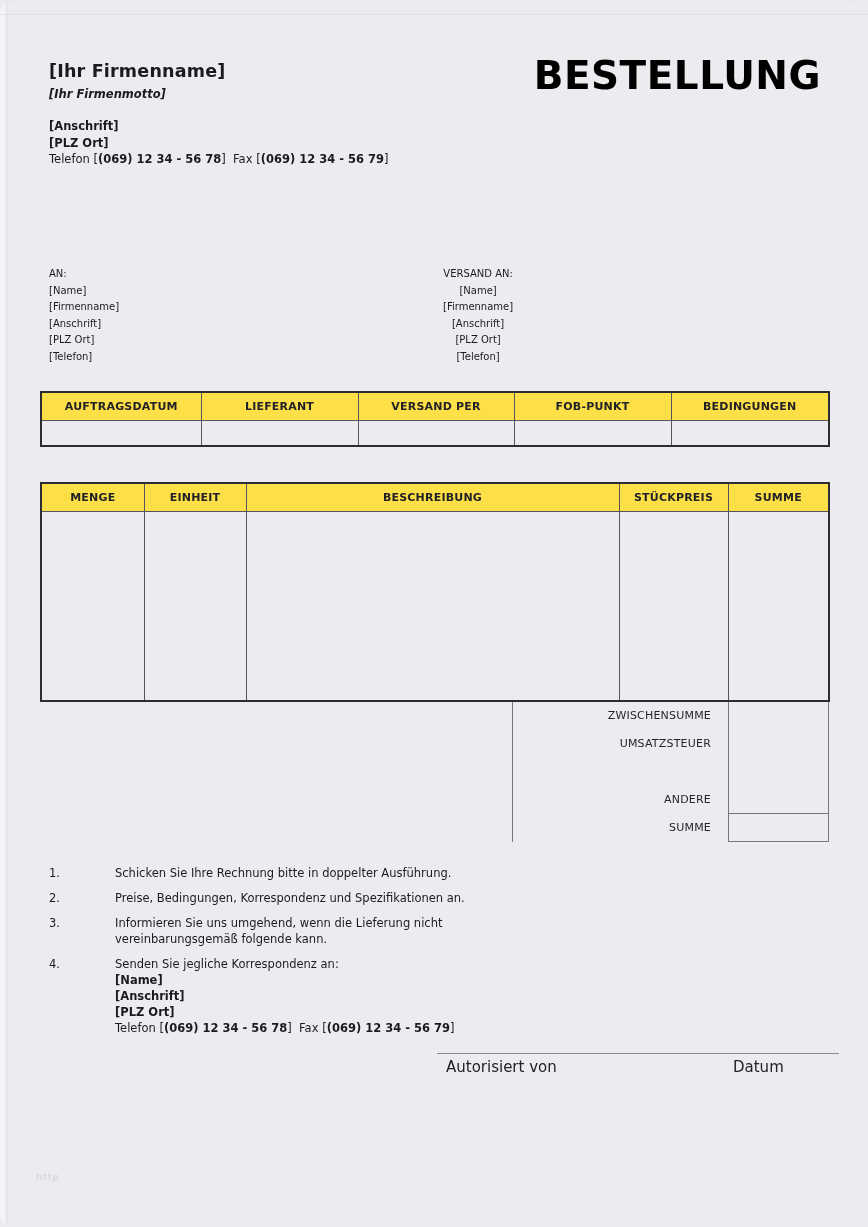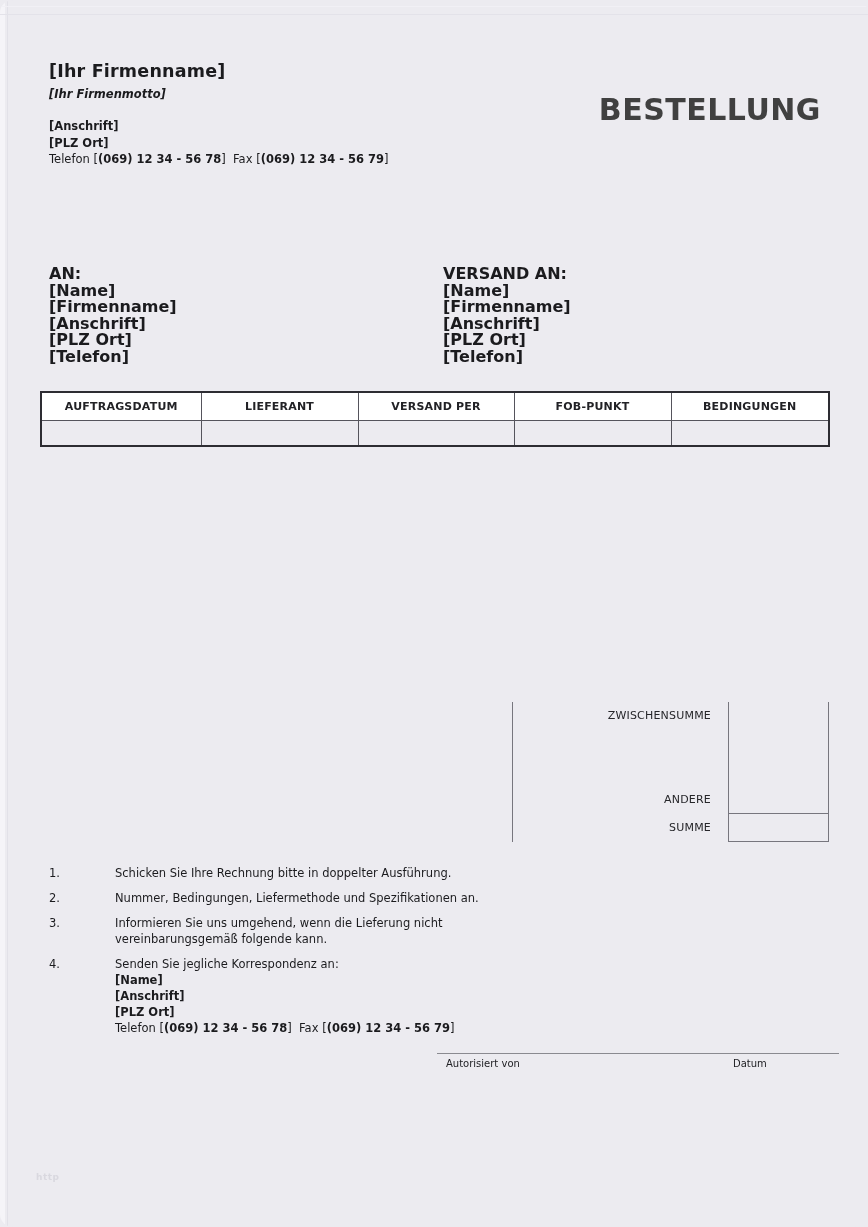--- a/index.html
+++ b/index.html
@@ -25,43 +25,43 @@
   .company-name {
     position: absolute; left: 49px; top: 61px;
     font-size: 17.5px; font-weight: bold; letter-spacing: 0.2px;
   }
   .company-motto {
     position: absolute; left: 49px; top: 87px;
     font-size: 11.5px; font-weight: bold; font-style: italic;
   }
   .doc-title {
     position: absolute; right: 47px; top: 53px;
-    font-size: 30px; font-weight: bold; color: #404040; letter-spacing: 0.5px; margin-top: 39px;
+    font-size: 39px; font-weight: bold; color: #000000; letter-spacing: 0.5px;
   }
   .text-block { position: absolute; font-size: 11.5px; line-height: 16.5px; }
   .address-block { left: 49px; top: 118px; }
   .note-block    { left: 49px; top: 185px; }
   .bold { font-weight: bold; }
   .phone-line { white-space: pre; }
 
-  .party-block { font-size: 16px; line-height: 16.6px; font-weight: bold; position: absolute; top: 266px; }
+  .party-block { font-size: 10px; line-height: 16.6px; font-weight: normal; position: absolute; top: 266px; }
   .party-an      { left: 49px; }
-  .party-versand { left: 443px; }
+  .party-versand { left: 443px; text-align: center; }
 
   table.doc-table {
     position: absolute; left: 40px;
     border-collapse: collapse; table-layout: fixed;
     border: 2px solid #2d2c32;
   }
   table.doc-table th, table.doc-table td {
     border: 1px solid #55545c;
     font-size: 11px; text-align: center; vertical-align: middle;
     overflow: hidden;
   }
-  table.doc-table th { background: #ffffff; font-weight: bold; letter-spacing: 0.2px; color: #222226; }
+  table.doc-table th { background: #fde047; font-weight: bold; letter-spacing: 0.2px; color: #222226; }
   table.order-info { top: 391px; width: 788px; }
   table.order-info th { height: 28px; }
   table.order-info td { height: 26px; }
   table.items { top: 482px; width: 788px; }
   table.items th { height: 28px; }
   table.items td { height: 190px; }
 
   .totals {
     position: absolute; left: 512px; top: 702px; width: 370px; height: 140px;
     border-left: 1px solid #77767e;
@@ -81,21 +81,21 @@
 
   .instructions { position: absolute; left: 49px; top: 865px; width: 440px; font-size: 11.5px; }
   .instr-item { display: flex; margin-bottom: 9px; }
   .instr-num  { width: 22px; flex: 0 0 22px; line-height: 16px; }
   .instr-text { line-height: 16px; margin-left: 44px; }
 
   .signature-line {
     position: absolute; left: 437px; top: 1053px; width: 402px; height: 1px;
     background: #8a8a90;
   }
-  .sig-label { position: absolute; top: 1058px; font-size: 10px; color: #222226; }
+  .sig-label { position: absolute; top: 1058px; font-size: 15px; color: #222226; }
   .sig-authorized { left: 446px; }
   .sig-date { left: 733px; }
 
   .watermark {
     position: absolute; left: 36px; top: 1172px;
     font-size: 9px; font-weight: bold; color: #d9d8df; letter-spacing: 0.5px;
   }
 </style>
 </head>
 <body>
@@ -155,27 +155,53 @@
     <tr>
       <td></td>
       <td></td>
       <td></td>
       <td></td>
       <td></td>
     </tr>
   </tbody>
     </table>
 
+  <table class="doc-table items">
+    <colgroup>
+      <col style="width:103px">
+        <col style="width:102px">
+        <col style="width:373px">
+        <col style="width:109px">
+        <col style="width:101px">
+    </colgroup>
+    <tbody>
+        <tr>
+      <th>MENGE</th>
+      <th>EINHEIT</th>
+      <th>BESCHREIBUNG</th>
+      <th>STÜCKPREIS</th>
+      <th>SUMME</th>
+    </tr>
+    <tr>
+      <td></td>
+      <td></td>
+      <td></td>
+      <td></td>
+      <td></td>
+    </tr>
+  </tbody>
+    </table>
 
   <div class="totals">
     <div class="totals-row">
       <div class="totals-label">ZWISCHENSUMME</div>
       <div class="totals-value"></div>
     </div>
     <div class="totals-row">
+      <div class="totals-label">UMSATZSTEUER</div>
       <div class="totals-value"></div>
     </div>
     <div class="totals-row">
       <div class="totals-value"></div>
     </div>
     <div class="totals-row">
       <div class="totals-label">ANDERE</div>
       <div class="totals-value"></div>
     </div>
     <div class="totals-row">
@@ -187,21 +213,21 @@
   <div class="instructions">
     <div class="instr-item">
       <div class="instr-num">1.</div>
       <div class="instr-text">
         <div>Schicken Sie Ihre Rechnung bitte in doppelter Ausführung.</div>
       </div>
     </div>
     <div class="instr-item">
       <div class="instr-num">2.</div>
       <div class="instr-text">
-        <div>Nummer, Bedingungen, Liefermethode und Spezifikationen an.</div>
+        <div>Preise, Bedingungen, Korrespondenz und Spezifikationen an.</div>
       </div>
     </div>
     <div class="instr-item">
       <div class="instr-num">3.</div>
       <div class="instr-text">
         <div>Informieren Sie uns umgehend, wenn die Lieferung nicht</div>
         <div>vereinbarungsgemäß folgende kann.</div>
       </div>
     </div>
     <div class="instr-item">

